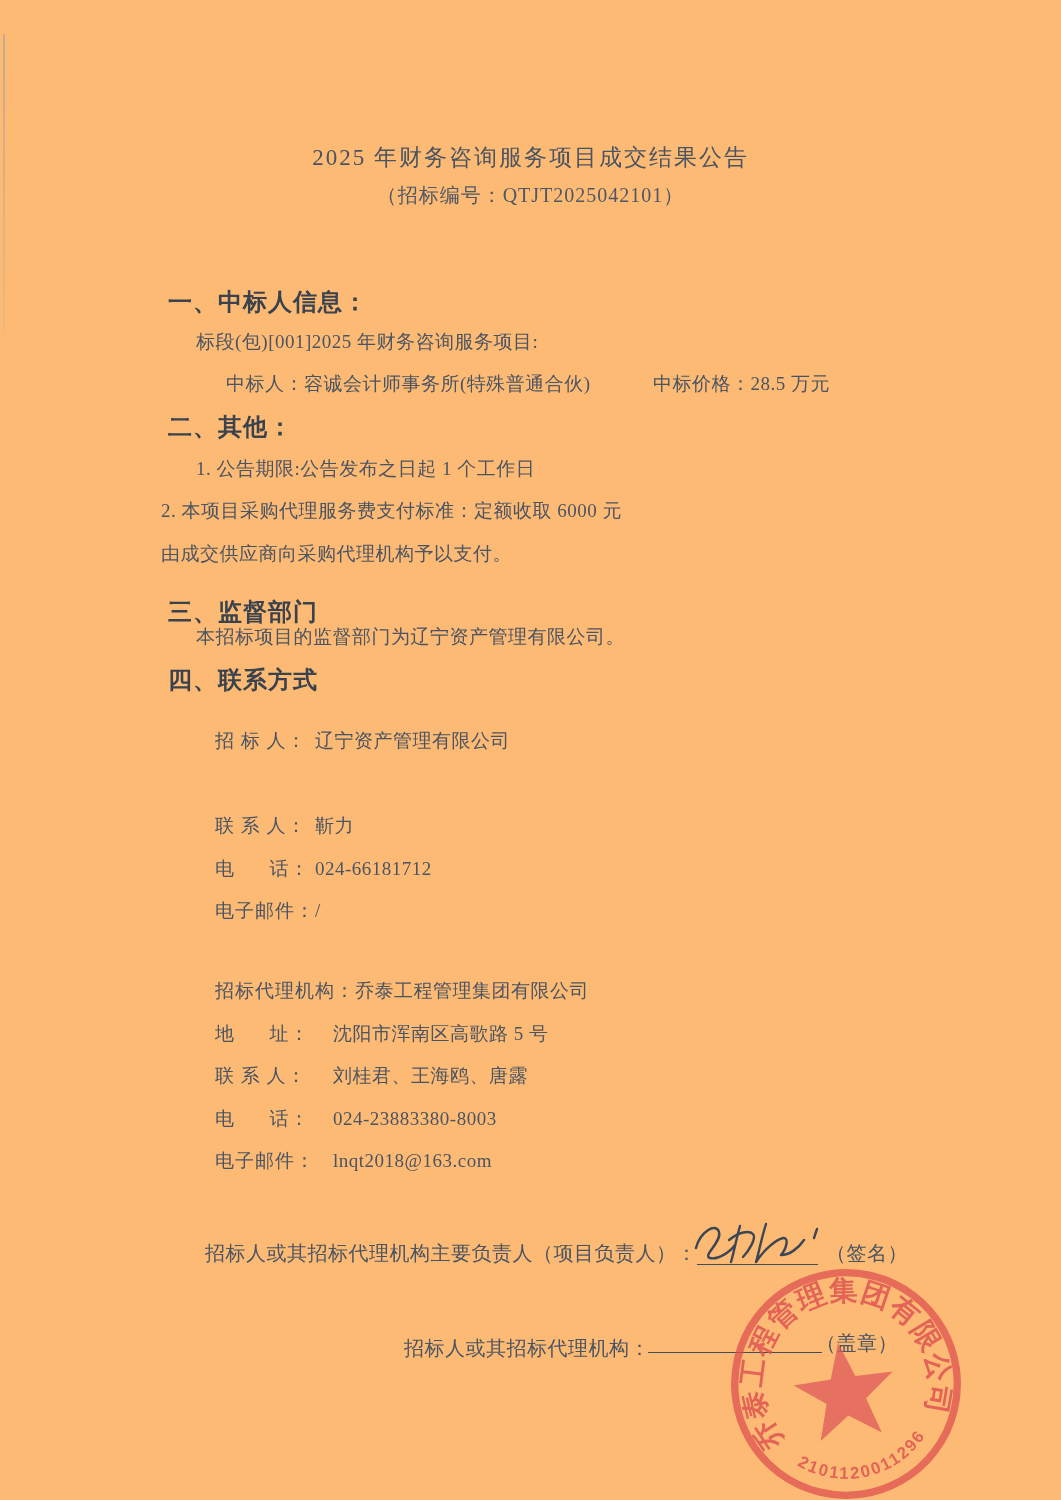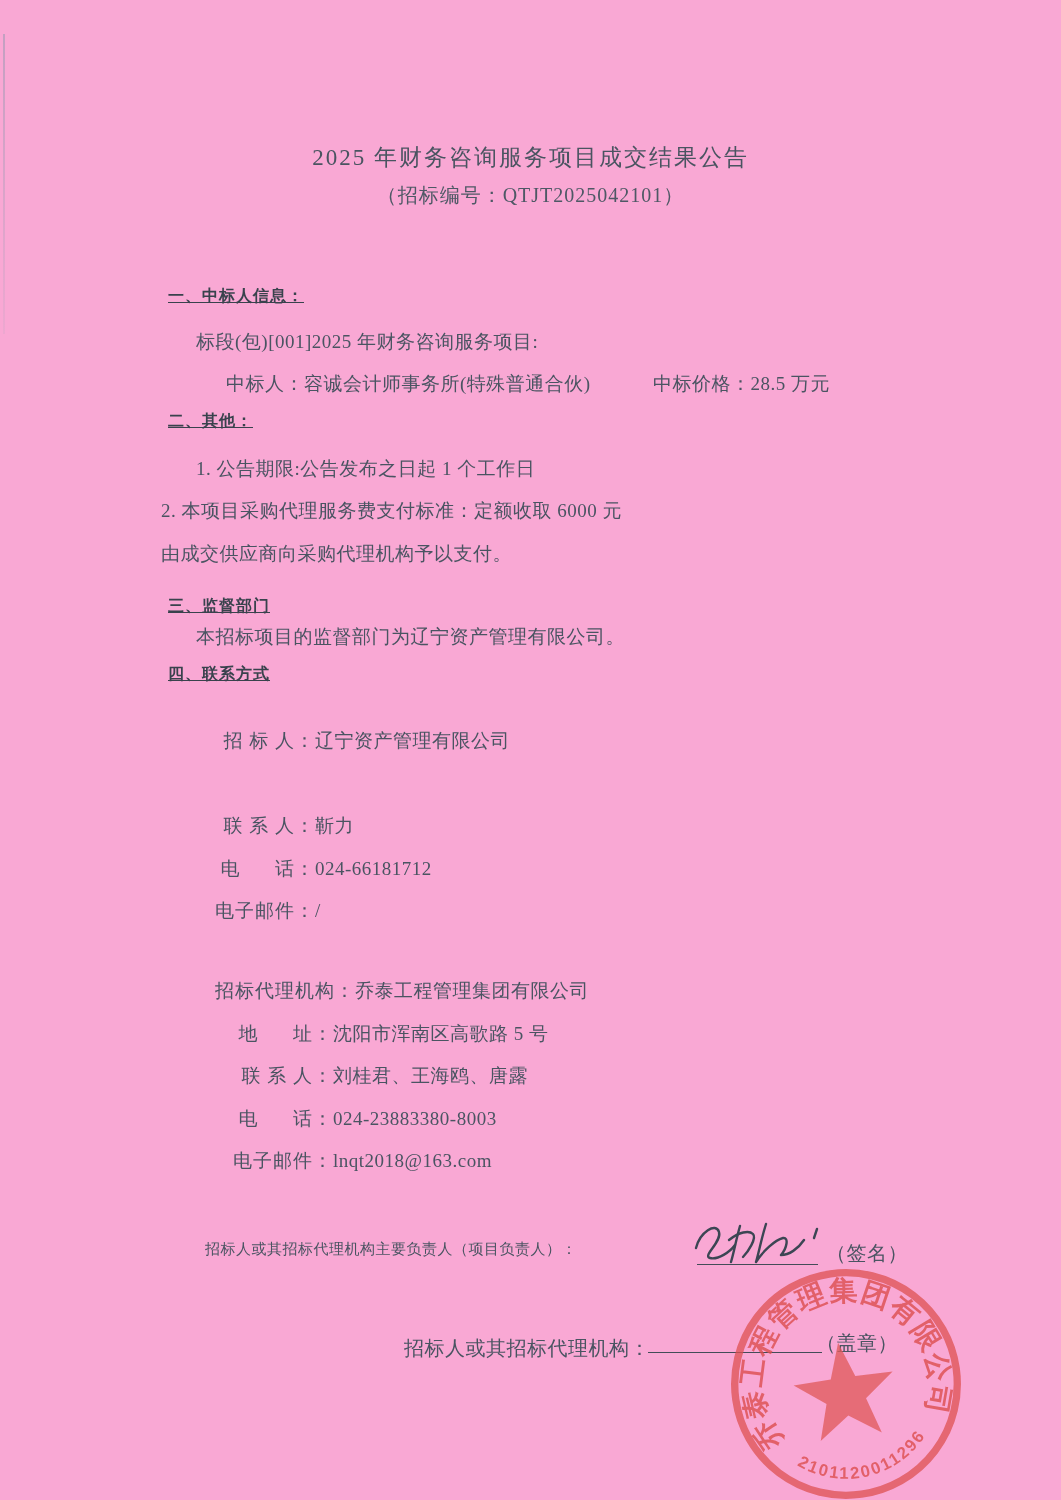--- a/index.html
+++ b/index.html
@@ -1,38 +1,38 @@
 <!DOCTYPE html>
 <html><head>
 <meta charset="utf-8">
 <style>
   html,body{margin:0;padding:0;background:#ffffff;}
   .page{
     position:relative;
     width:1061px;height:1500px;
-    background:#f9a8d4;
+    background:#fdba74;
     overflow:hidden;
     font-family:"Liberation Serif", serif;
     color:#49525f;
   }
   .abs{position:absolute;white-space:pre;}
   .title{
     width:1061px;text-align:center;
     font-size:23px;letter-spacing:2px;color:#4a5461;
   }
   .subtitle{
     width:1061px;text-align:center;
     font-size:20px;letter-spacing:1px;color:#4e5865;
   }
   .heading{
-    font-size:16px;font-weight:bold;color:#39424d;letter-spacing:1px;text-decoration:underline;
+    font-size:24px;font-weight:bold;color:#39424d;letter-spacing:1px;
   }
   .body-line{font-size:19px;color:#4a5462;letter-spacing:0.5px;}
   .contact-row{font-size:19px;color:#4a5462;}
-  .contact-row .lbl{display:inline-block;min-width:100px;letter-spacing:1px;text-align:right;}
+  .contact-row .lbl{display:inline-block;min-width:100px;letter-spacing:1px;}
   .contact-row .val{letter-spacing:0.5px;}
   .agency-row .lbl{min-width:118px;}
   .underline-blank{
     position:absolute;height:0;border-bottom:1.6px solid #434c58;
   }
   .scan-artifact{
     position:absolute;left:3px;top:34px;width:2px;height:300px;
     background:linear-gradient(180deg, rgba(130,150,170,0.45), rgba(150,165,180,0.12));
   }
   .stamp-wrap{
@@ -90,21 +90,21 @@
   <div class="abs contact-row agency-row" style="top:1041px;left:196px;">
     <span class="lbl">联 系 人：</span><span class="val">刘桂君、王海鸥、唐露</span>
   </div>
   <div class="abs contact-row agency-row" style="top:1084px;left:196px;">
     <span class="lbl">电      话：</span><span class="val">024-23883380-8003</span>
   </div>
   <div class="abs contact-row agency-row" style="top:1126px;left:196px;">
     <span class="lbl">电子邮件：</span><span class="val">lnqt2018@163.com</span>
   </div>
 
-  <div class="abs body-line" style="top:1240px;left:205px;font-size:15px;">招标人或其招标代理机构主要负责人（项目负责人）：</div>
+  <div class="abs body-line" style="top:1240px;left:205px;font-size:20px;">招标人或其招标代理机构主要负责人（项目负责人）：</div>
   <div class="underline-blank" style="left:697px;top:1264px;width:121px;"></div>
   <div class="sig-wrap">
     <svg width="140" height="62" viewBox="0 0 140 62">
       <g fill="none" stroke="#3c4654" stroke-width="2.4" stroke-linecap="round" stroke-linejoin="round">
         <path d="M6,38 C10,22 26,12 29,22 C32,32 12,46 20,48 C28,50 40,42 45,35"></path>
         <path d="M50,16 C46,30 44,42 41,52"></path>
         <path d="M39,30 C49,22 59,20 63,24 C67,28 58,42 53,47"></path>
         <path d="M76,14 C71,30 69,42 66,52 C73,41 85,30 93,28 C99,27 97,38 91,45 C99,45 108,39 114,30"></path>
         <path d="M124,28 L127,19"></path>
       </g>

